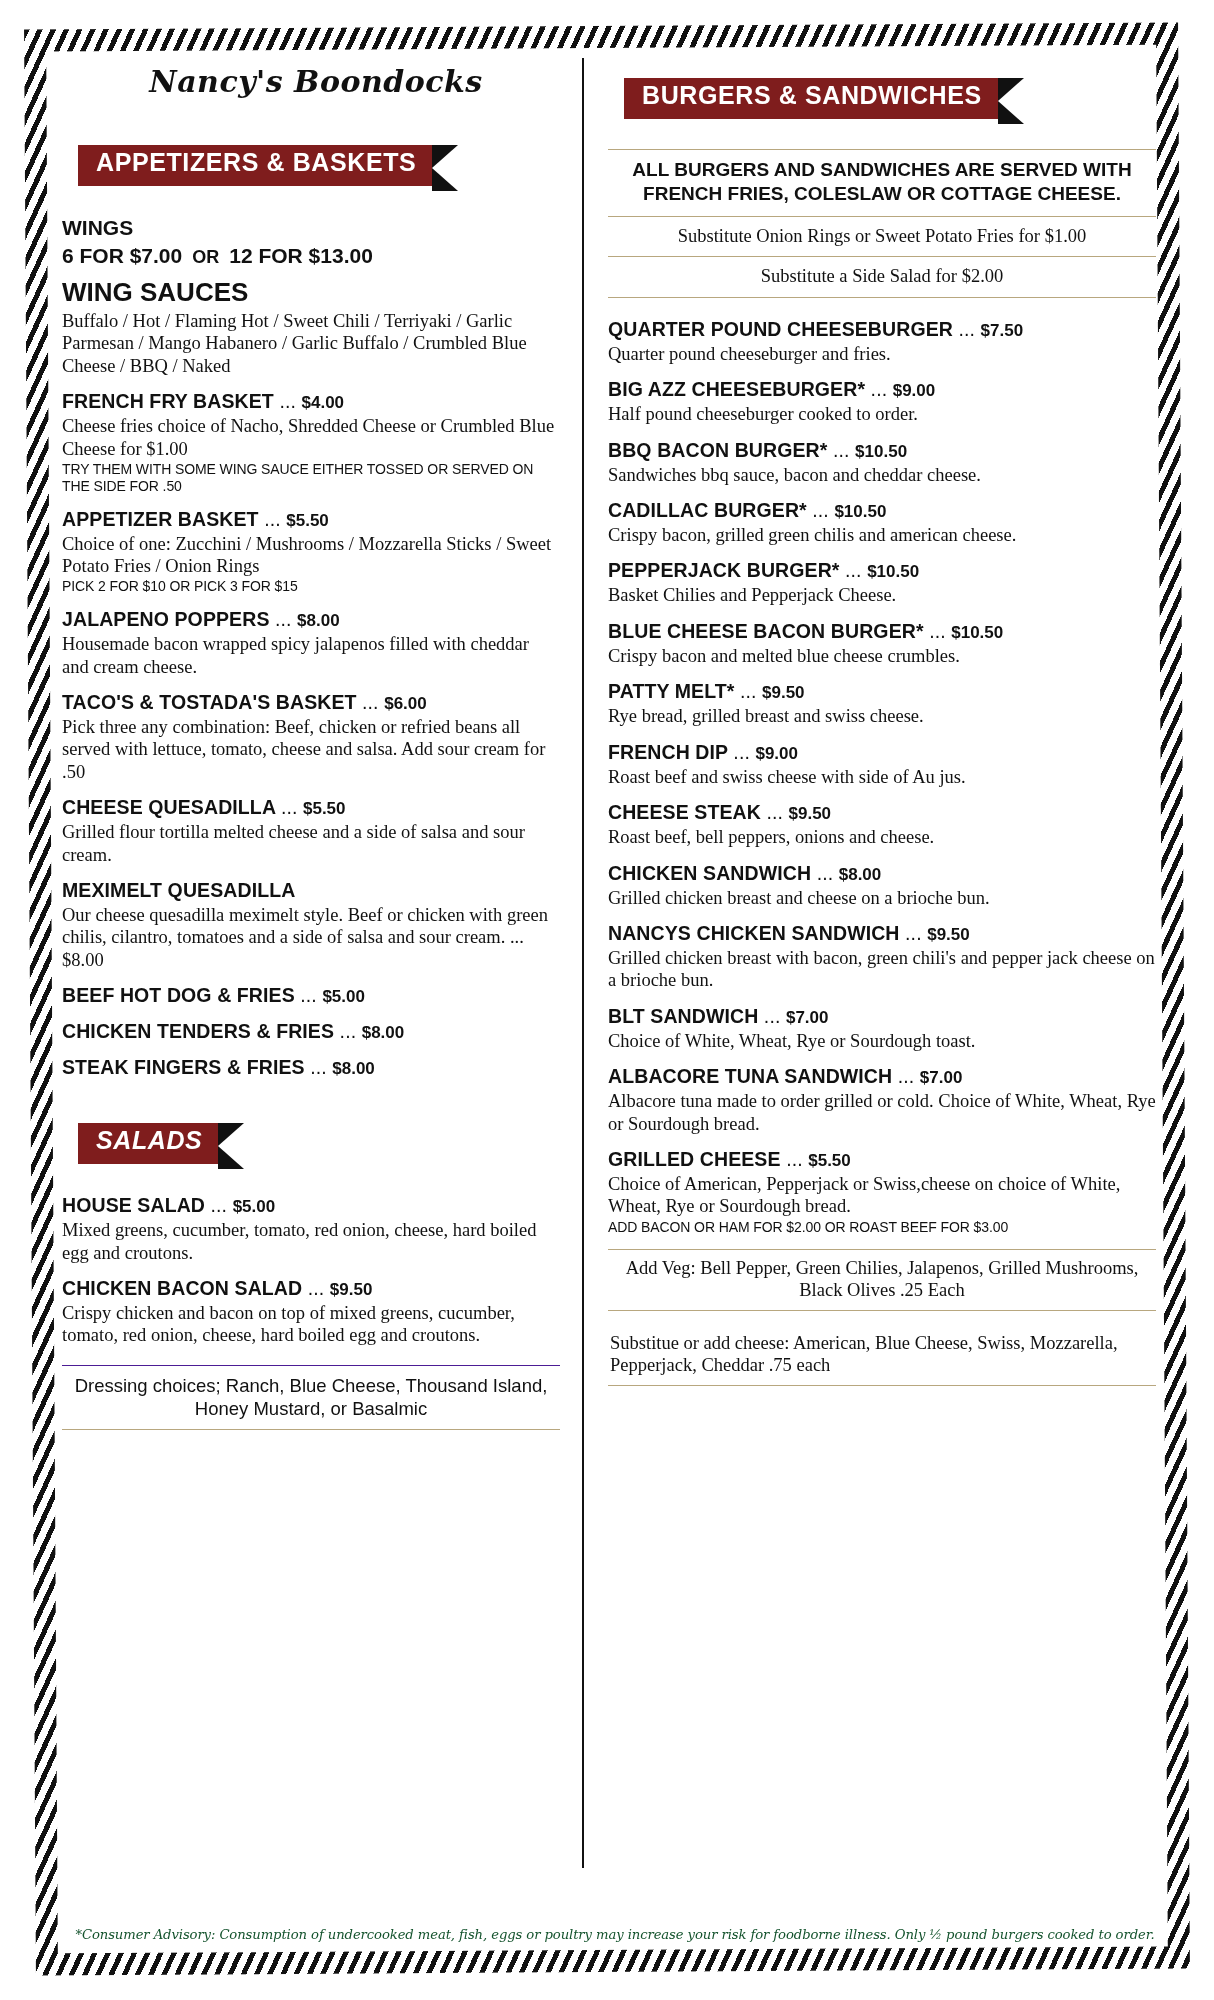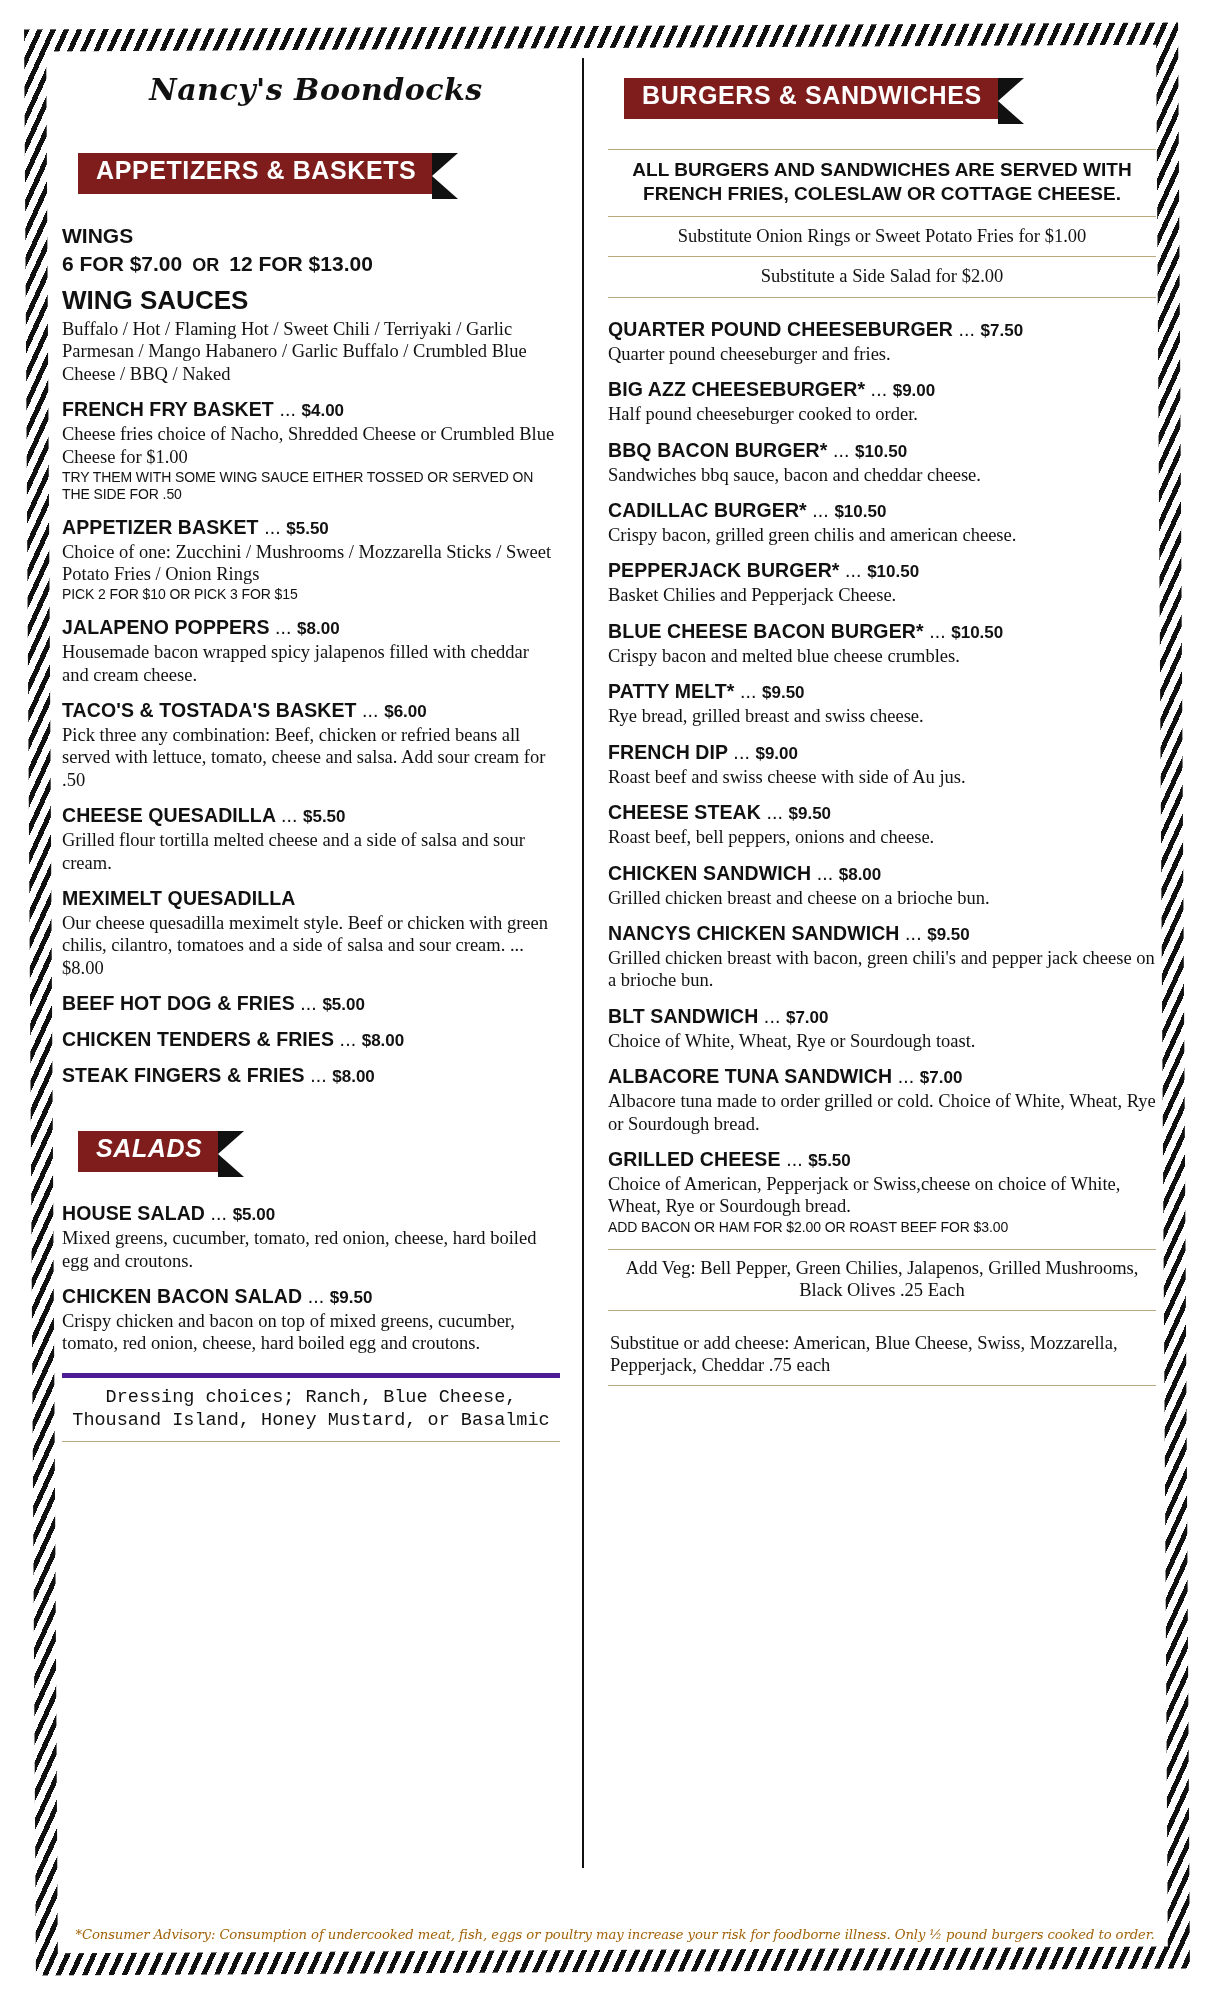--- a/index.html
+++ b/index.html
@@ -75,21 +75,21 @@
   }
 
   
   .restaurant-title {
     font-family: "DejaVu Serif", serif;
     font-style: italic;
     font-weight: bold;
     font-size: 30px;
     letter-spacing: 0.5px;
     text-align: center;
-    margin: 20px 0 0 0;
+    margin: 12px 0 0 0;
     padding-left: 10px;
   }
 
   
   .banner {
     position: relative;
     display: inline-block;
     background: #7f1d1d;
     color: #fff;
     font-family: "Liberation Sans", sans-serif;
@@ -209,41 +209,41 @@
     border-bottom: 1px solid #b8a77f;
     padding: 8px 2px 8px 2px;
     margin-top: 13px;
     font-family: "Liberation Serif", serif;
     font-size: 18.5px;
     line-height: 1.22;
     text-align: left;
   }
 
   .dressing-box {
-    border-top: 5px solid #4c1d95;
+    border-top: 1px solid #4c1d95;
     border-bottom: 1px solid #b8a77f;
     text-align: center;
     padding: 8px 10px 9px 10px;
     margin-top: 18px;
-    font-family: Liberation Mono, monospace;
+    font-family: Liberation Sans, sans-serif;
     font-size: 18.5px;
     line-height: 1.25;
   }
 
   
   .advisory {
     position: absolute;
     left: 62px;
     right: 46px;
     bottom: 58px;
     text-align: center;
     font-family: "DejaVu Serif", serif;
     font-style: italic;
     font-size: 13.2px;
-    color: #a16207;
+    color: #14532d;
     letter-spacing: -0.1px;
   }
 </style>
 </head>
 <body>
 
 <div class="page">
   <div class="hatch-frame">
     <div class="hatch-inner"></div>
   </div>

